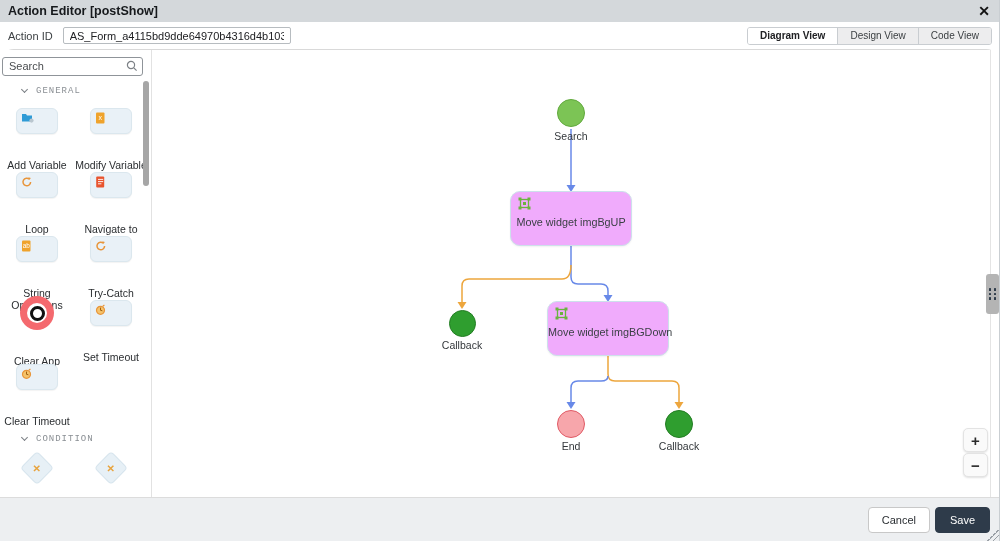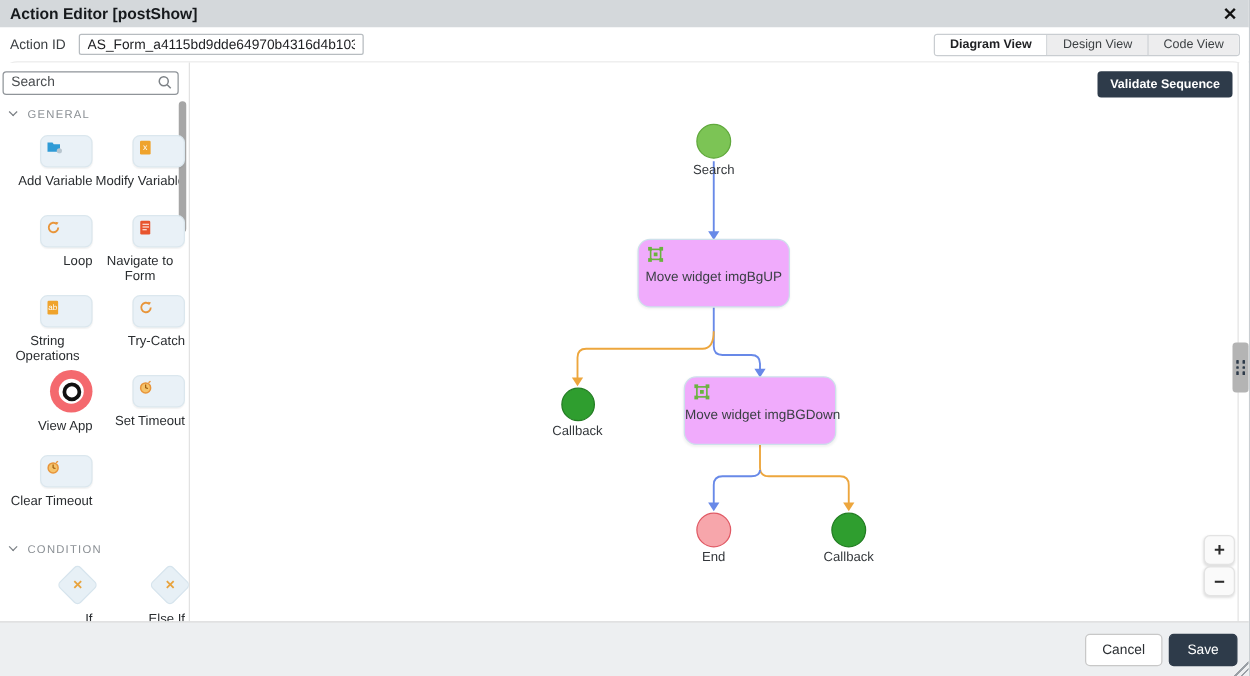--- a/index.html
+++ b/index.html
@@ -55,28 +55,28 @@
     font-family:"Liberation Sans", sans-serif;
   }
   .searchwrap input::placeholder { color:#4a4d50; opacity:1; }
   .searchwrap svg { position:absolute; right:5px; top:4px; }
   .sb-scrollthumb {
     position:absolute; right:2px; top:31px; width:6px; height:105px;
     background:#a6a6a6; border-radius:3px;
   }
   .section-head {
     display:flex; align-items:center; font-size:9px; letter-spacing:1px;
-    color:#8a8f94; padding-left:8px; height:12px;
+    color:#8a8f94; padding-left:22px; height:12px;font-family:Liberation Mono, monospace;
   }
   .chev {
     width:5px; height:5px; border-right:1.4px solid #7a7f84; border-bottom:1.4px solid #7a7f84;
     transform:rotate(45deg); margin-right:9px; margin-top:-3px;
   }
   .palette { display:grid; grid-template-columns:1fr 1fr; width:148px; }
-  .cell { height:64px; display:flex; flex-direction:column; align-items:flex-end; padding-top:2px; cursor:grab; }
+  .cell { height:64px; display:flex; flex-direction:column; align-items:center; padding-top:2px; cursor:grab;gap:20px; }
   .tile {
     width:42px; height:26px; background:#e9f1f7; border:1px solid #dbe7ee;
     border-radius:6px; position:relative; box-shadow:0 1px 1px rgba(0,0,0,.05);
     flex:0 0 auto;
   }
   .tile .mini { position:absolute; top:3px; left:4px; }
   .cell .lbl {
     margin-top:6px; font-size:10.5px; line-height:11.5px; color:#2a2d30;
     text-align:center; max-width:72px;
   }
@@ -249,21 +249,21 @@
           </div>
           <div class="lbl">Try-Catch</div>
         </div>
 
         <div class="cell">
           <div class="exit-icon">
             <div class="ring1">
                 <div class="ring2"></div>
               </div>
           </div>
-          <div class="lbl">View App</div>
+          <div class="lbl">Clear App</div>
         </div>
 
         <div class="cell">
           <div class="tile">
             <svg class="mini" width="12" height="12" viewBox="0 0 12 12">
               <circle cx="5.5" cy="6.3" r="4" fill="#f5c36b" stroke="#e8953a" stroke-width="1.2"></circle>
               <line x1="5.5" y1="6.3" x2="5.5" y2="3.6" stroke="#a05f10" stroke-width="1"></line>
               <line x1="5.5" y1="6.3" x2="7.4" y2="6.8" stroke="#a05f10" stroke-width="1"></line>
               <line x1="7.8" y1="2.2" x2="9.4" y2="1" stroke="#e8953a" stroke-width="1.2"></line>
             </svg>
@@ -355,21 +355,20 @@
       </svg>
       <div class="node-label">Move widget imgBGDown</div>
     </div>
 
     <div class="fcirc end" style="left:405px; top:360px; width:28px; height:28px;"></div>
     <div class="flbl" style="left:379px; top:390px;">End</div>
 
     <div class="fcirc cb" style="left:513px; top:360px; width:28px; height:28px;"></div>
     <div class="flbl" style="left:487px; top:390px;">Callback</div>
 
-    <button class="validate-btn">Validate Sequence</button>
 
     <div class="canvas-edge"></div>
     <div class="drag-handle">
       <div class="dots">
           <i></i>
           <i></i>
           <i></i>
           <i></i>
           <i></i>
           <i></i>

